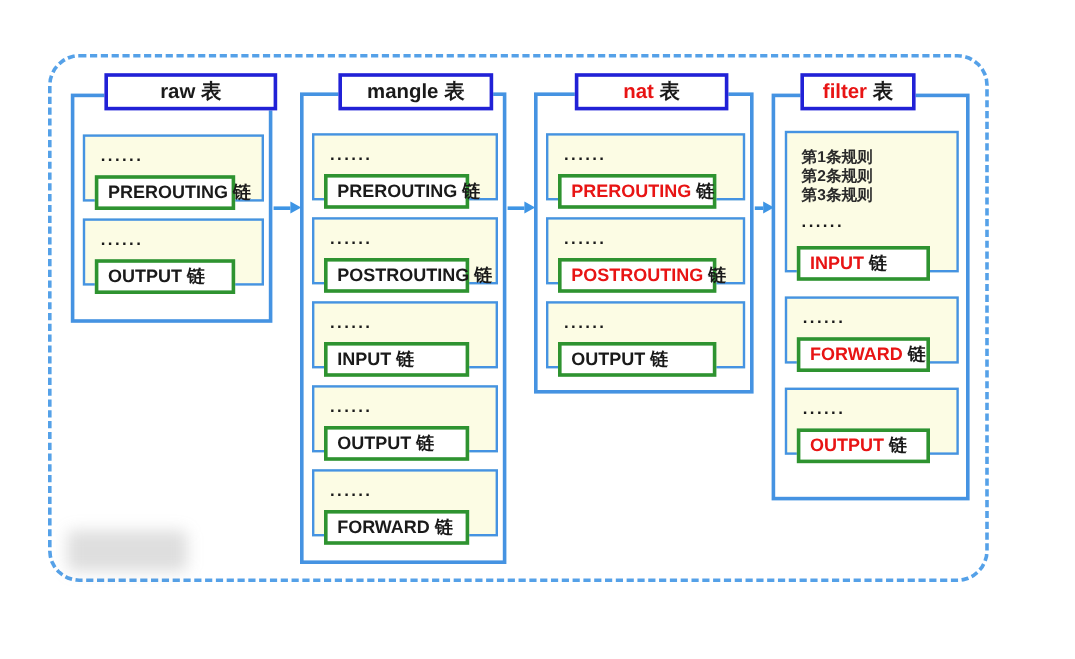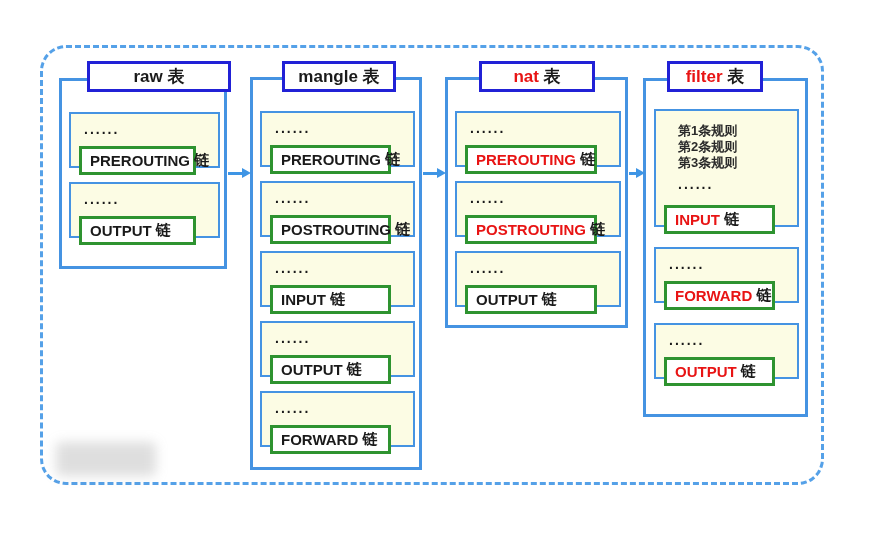--- a/index.html
+++ b/index.html
@@ -57,21 +57,21 @@
     background: #ffffff;
     border: 3px solid var(--chain-green, #2E9330);
     display: flex; align-items: center;
     padding-left: 8px;
     font-weight: bold; font-size: 15px;
     white-space: pre;
     z-index: 2;
   }
   .chain .suffix, .tbl-title .suffix { color: var(--black, #1a1a1a); }
   .rules {
-    padding: 12px 0 0 22px;
+    padding: 12px 0 0 12px;
     font-size: 13px; font-weight: bold; line-height: 16px;
     color: #2b2b2b;
   }
   .rules .dots { margin: 6px 0 0 0; }
   .arrow {
     position: absolute;
     top: 167px; height: 12px;
     display: flex; align-items: center;
     z-index: 3;
   }
@@ -88,22 +88,22 @@
     background: rgba(125,125,125,0.25);
     border-radius: 5px;
     filter: blur(6px);
   }
   
   #tbl-raw    { left: 59px;  top: 78px; width: 168px; height: 191px; }
   #tbl-mangle { left: 250px; top: 77px; width: 172px; height: 393px; }
   #tbl-nat    { left: 445px; top: 77px; width: 183px; height: 251px; }
   #tbl-filter { left: 643px; top: 78px; width: 165px; height: 339px; }
   #title-raw    { left: 87px;  top: 61px; width: 144px; }
-  #title-mangle { left: 282px; top: 61px; width: 114px; }
-  #title-nat    { left: 479px; top: 61px; width: 116px; }
+  #title-mangle { left: 282px; top: 61px; width: 129px; }
+  #title-nat    { left: 479px; top: 61px; width: 128px; }
   #title-filter { left: 667px; top: 61px; width: 96px; }
   #tbl-raw .sections, #tbl-mangle .sections, #tbl-nat .sections { padding: 31px 4px 0 7px; gap: 14px; }
   #tbl-filter .sections { padding: 28px 6px 0 8px; gap: 20px; }
   #arrow-1 { left: 228px; width: 23px; }
   #arrow-2 { left: 423px; width: 23px; }
   #arrow-3 { left: 629px; width: 16px; }
 </style>
 </head>
 <body>
 

